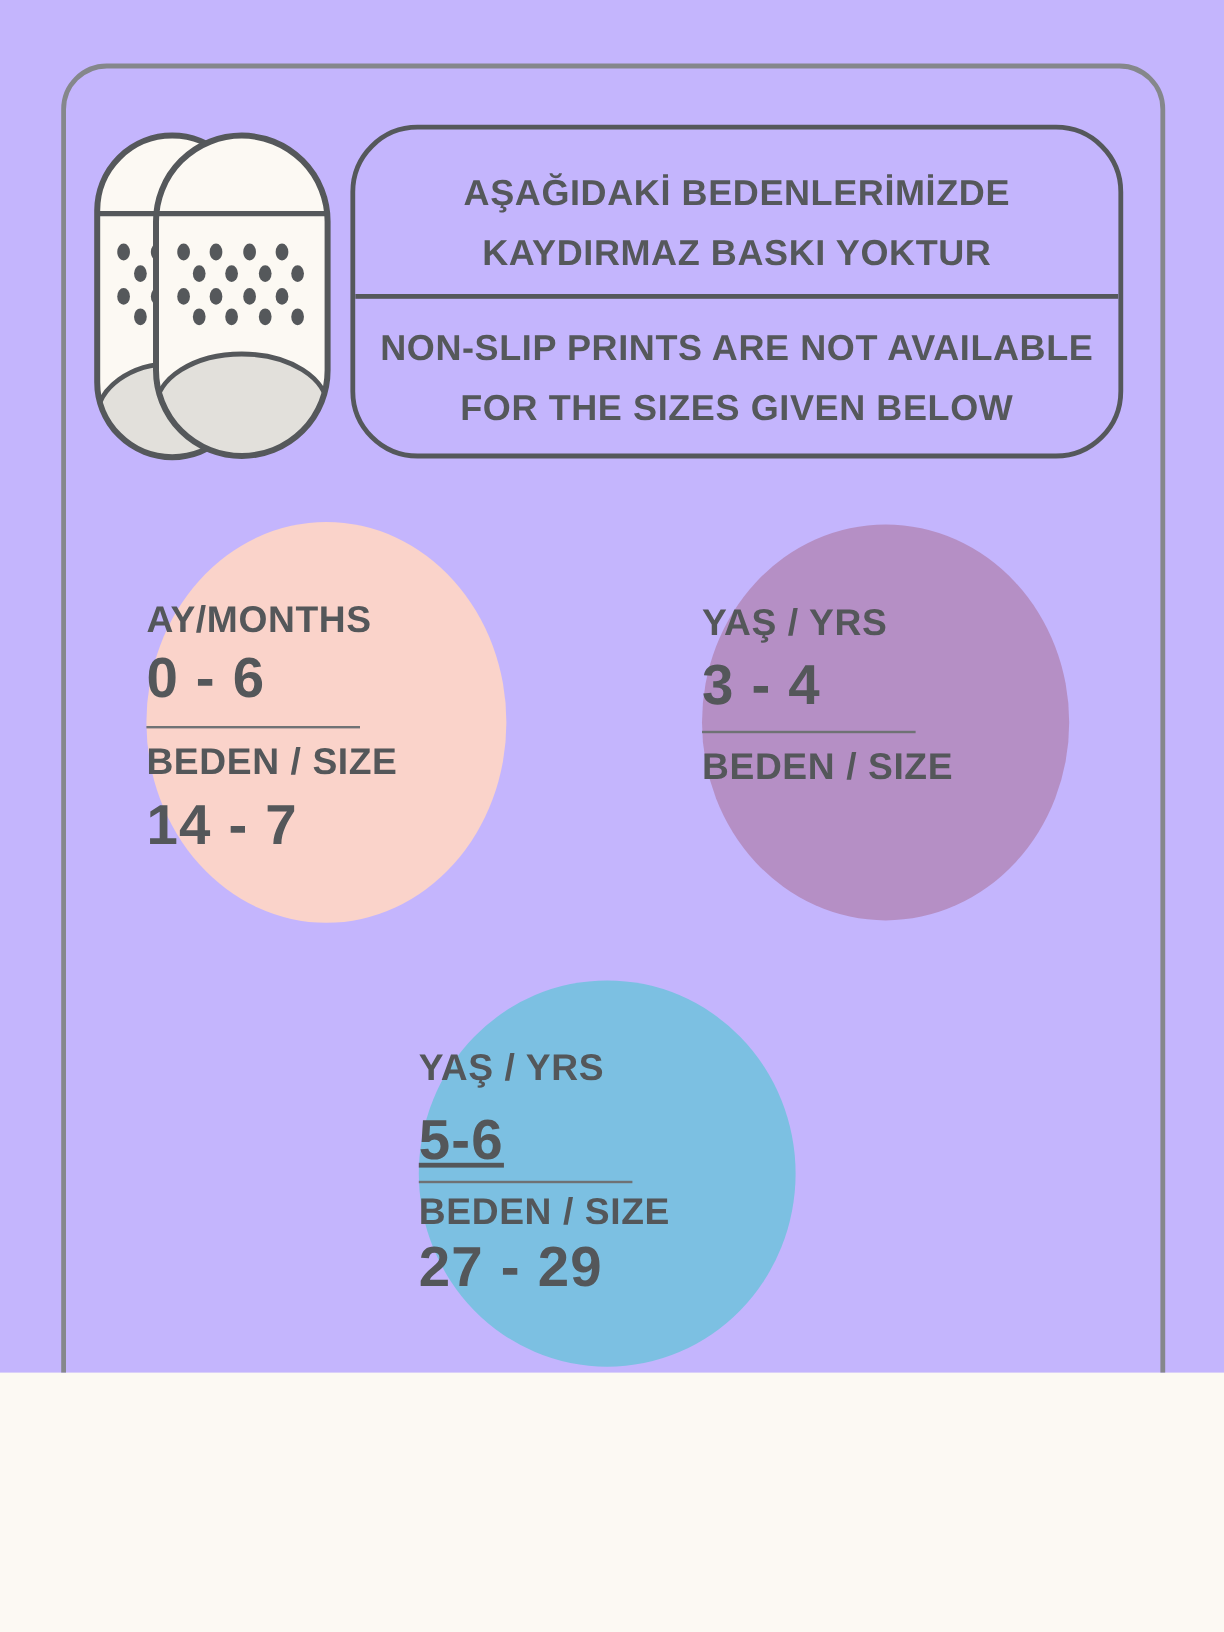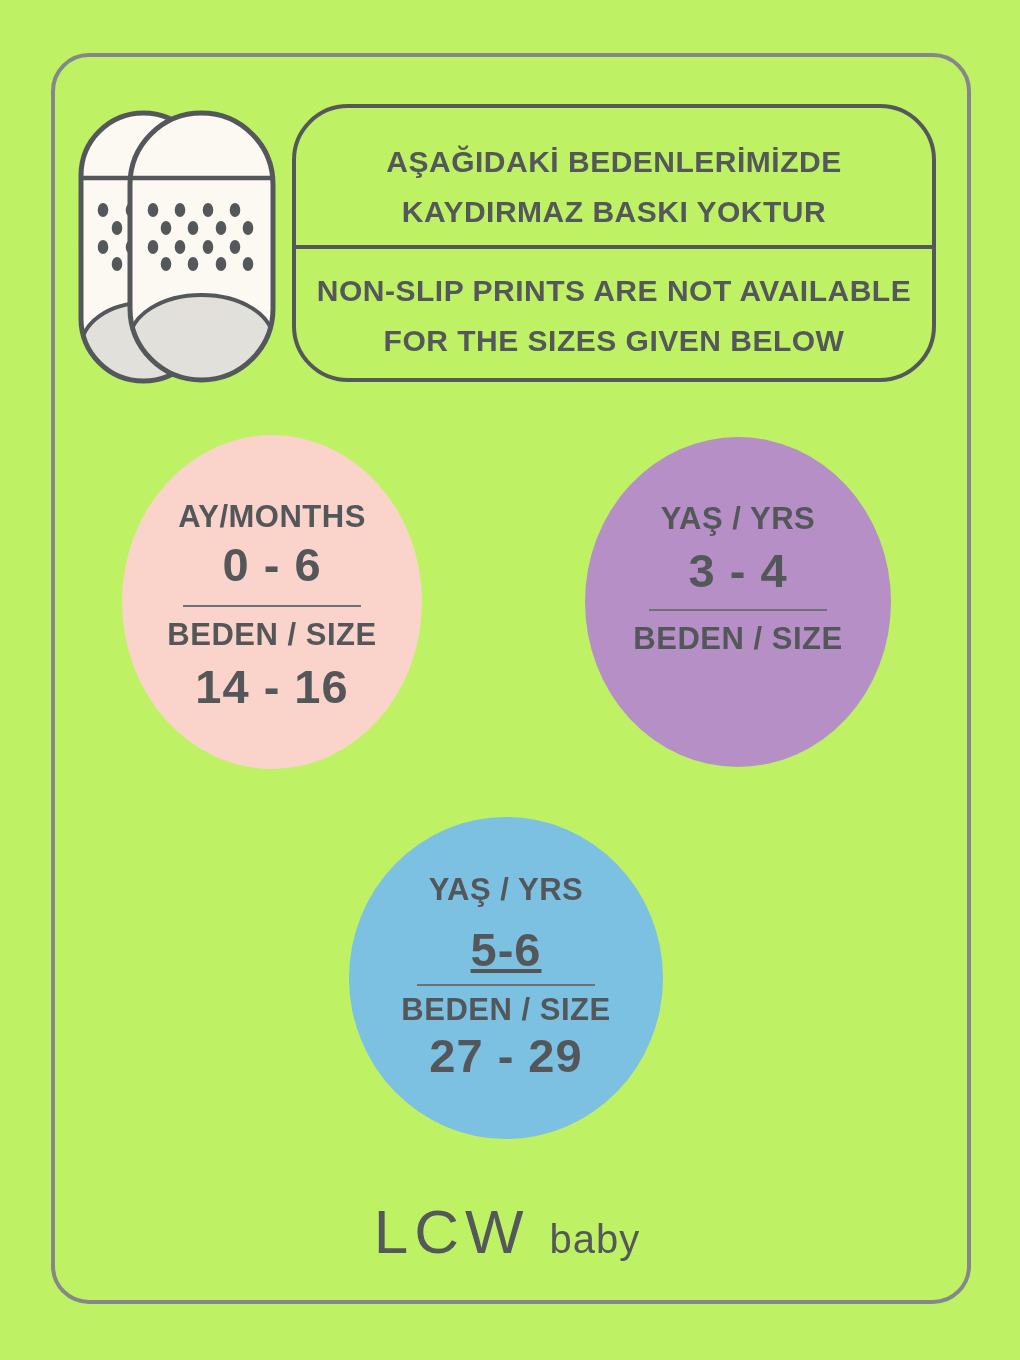--- a/index.html
+++ b/index.html
@@ -3,22 +3,22 @@
 <meta charset="utf-8">
 <style>
   html, body { margin: 0; padding: 0; }
   body {
     font-family: "Liberation Sans", sans-serif;
     background: #FCF9F3;
   }
   .canvas {
     position: relative;
     width: 1020px;
-    height: 1360px;
-    background: #bef264;
+    height: 1144px;
+    background: #c4b5fd;
     overflow: hidden;
   }
   .frame {
     position: absolute;
     left: 51px; top: 53px;
     width: 912px; height: 1243px;
     border: 4px solid #85878B;
     border-radius: 38px;
   }
   .socks {
@@ -50,21 +50,21 @@
     padding-top: 17px; box-sizing: border-box; border-radius: 23px;
   }
   .notice-line {
     font-size: 30px; font-weight: bold; letter-spacing: 0.5px;
     line-height: 50px; white-space: nowrap;
   }
   .size-circle {
     position: absolute;
     border-radius: 50%;
     color: #54575A;
-    display: flex; flex-direction: column; align-items: center;
+    display: flex; flex-direction: column; align-items: flex-start;
     text-align: center;
     box-sizing: border-box;
   }
   .circle-pink  { left: 122px; top: 435px; width: 300px; height: 334px; padding-top: 64px; }
   .circle-purple{ left: 585px; top: 437px; width: 306px; height: 330px; padding-top: 64px; }
   .circle-blue  { left: 349px; top: 817px; width: 314px; height: 322px; padding-top: 55px; }
   .age-label, .size-label {
     font-size: 31px; font-weight: bold; letter-spacing: 0.5px;
     line-height: 36px; white-space: nowrap;
   }
@@ -177,21 +177,21 @@
       <div class="notice-line">NON-SLIP PRINTS ARE NOT AVAILABLE</div>
       <div class="notice-line">FOR THE SIZES GIVEN BELOW</div>
     </div>
   </div>
 
   <div class="size-circle circle-pink" style="background-color: rgb(250, 211, 202);">
     <div class="age-label">AY/MONTHS</div>
     <div class="age-value">0 - 6</div>
     <div class="circle-divider"></div>
     <div class="size-label">BEDEN / SIZE</div>
-    <div class="size-value">14 - 16</div>
+    <div class="size-value">14 - 7</div>
   </div>
 
   <div class="size-circle circle-purple" style="background-color: rgb(181, 143, 197);">
     <div class="age-label">YAŞ / YRS</div>
     <div class="age-value">3 - 4</div>
     <div class="circle-divider"></div>
     <div class="size-label">BEDEN / SIZE</div>
   </div>
 
   <div class="size-circle circle-blue" style="background-color: rgb(124, 192, 226);">

